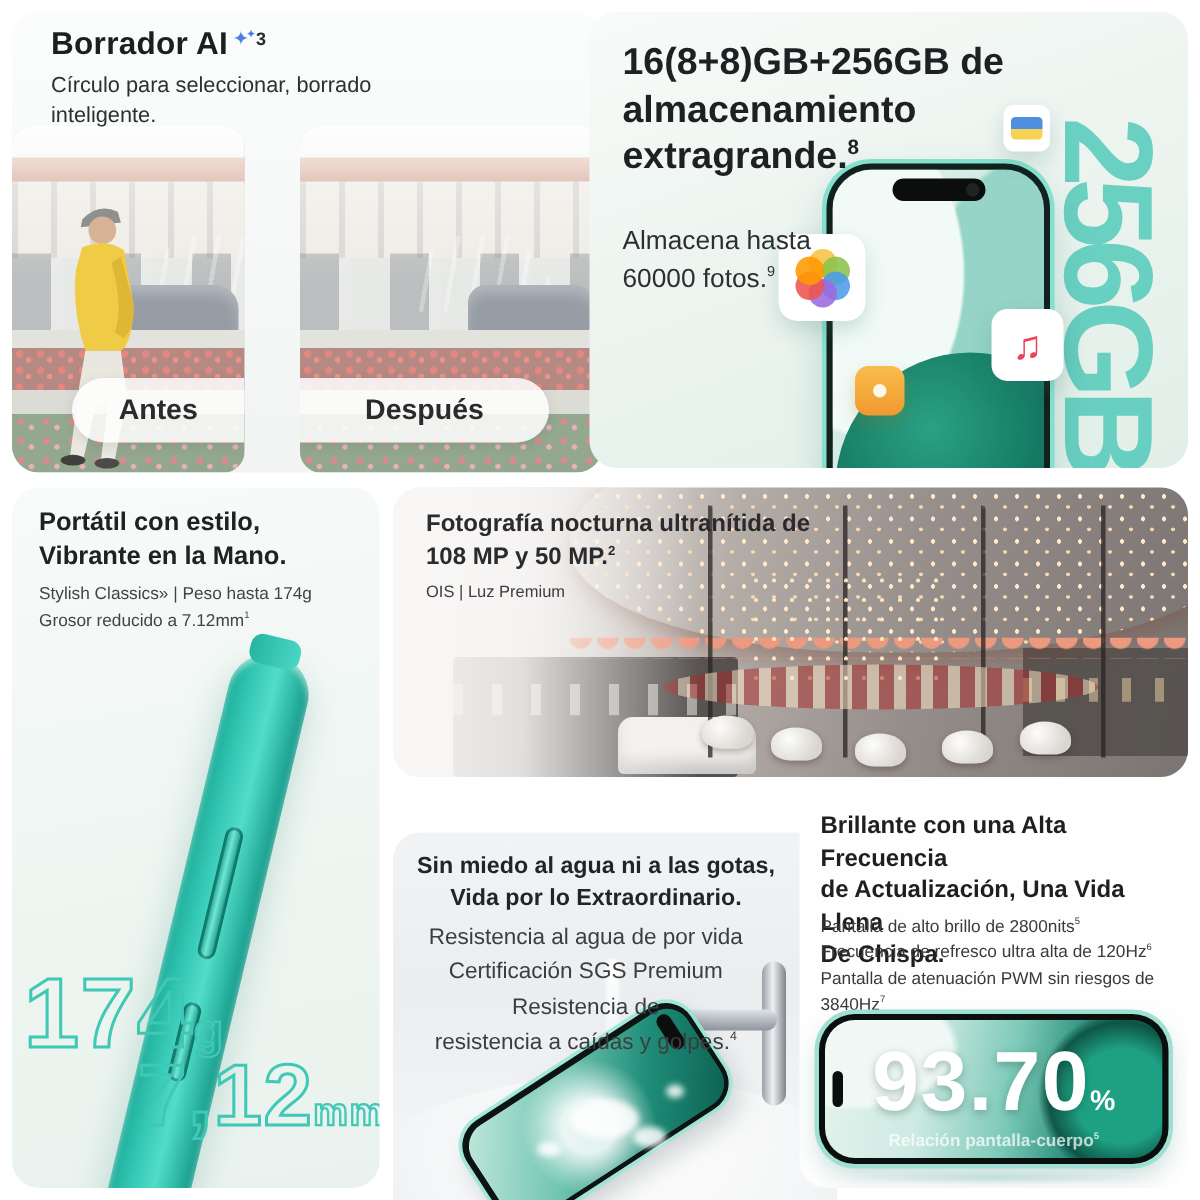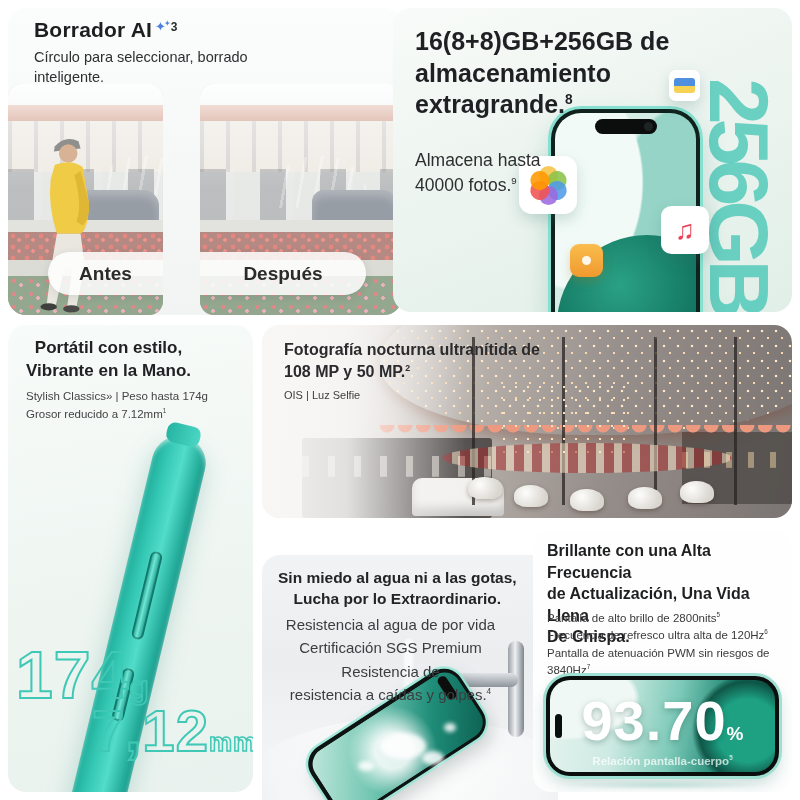--- a/index.html
+++ b/index.html
@@ -75,21 +75,21 @@
   .app.music{left:268px;top:198px;width:48px;height:48px;font-size:27px;color:#ea4459;font-weight:700;}
   .app.files{left:177px;top:236px;width:33px;height:33px;border-radius:9px;
     background:linear-gradient(#f9bd4d,#f0992e);box-shadow:0 5px 10px rgba(160,110,30,.25);}
   .app.files:after{content:"";position:absolute;width:9px;height:9px;border-radius:50%;background:rgba(255,255,255,.9);}
   .app.card{left:276px;top:62px;width:31px;height:31px;}
   .card-inner{width:21px;height:15px;border-radius:3px;overflow:hidden;background:linear-gradient(#4f8fe0 0 55%,#f7d254 55% 100%);}
 
   
   .p-design{left:8px;top:325px;width:245px;height:467px;
     background:linear-gradient(170deg,#f7fbf9 0%,#eef5f1 60%,#e9f2ee 100%);}
-  .p-design .ttl{position:absolute;left:18px;top:12px;font-size:17px;line-height:1.35;font-weight:700;color:#202124;z-index:4;text-align:center;}
+  .p-design .ttl{position:absolute;left:18px;top:12px;font-size:17px;line-height:1.35;font-weight:700;color:#202124;z-index:4;}
   .p-design .sub{position:absolute;left:18px;top:63px;font-size:11.5px;line-height:1.55;color:#434346;z-index:4;}
   .big-outline{position:absolute;font-weight:700;color:transparent;-webkit-text-stroke:2px #3fc8b5;letter-spacing:1px;z-index:3;}
   .weight{left:8px;top:288px;font-size:66px;margin-top:24px;}
   .weight .unit{font-size:32px;-webkit-text-stroke:1.6px #3fc8b5;}
   .thickness{left:84px;top:372px;font-size:58px;}
   .thickness .unit{font-size:26px;-webkit-text-stroke:1.5px #3fc8b5;}
   .side-phone{position:absolute;left:150px;top:112px;width:54px;height:580px;border-radius:27px;
     transform:rotate(13.5deg);transform-origin:50% 0;z-index:2;
     background:linear-gradient(90deg,#1fae9b 0%,#36c9b5 28%,#52dcca 55%,#2bb5a2 82%,#17998a 100%);
     box-shadow:inset 0 3px 4px rgba(255,255,255,.55),0 10px 24px rgba(30,130,115,.25);}
@@ -254,21 +254,21 @@
         <span class="card-inner"></span>
       </div>
 
     <div class="ttl">
       <div>16(8+8)GB+256GB de</div>
       <div>almacenamiento</div>
       <div><span>extragrande.</span><sup>8</sup></div>
     </div>
     <div class="sub">
       <div>Almacena hasta</div>
-      <div><span>40000 fotos.</span><sup>9</sup></div>
+      <div><span>60000 fotos.</span><sup>9</sup></div>
     </div>
   </div>
 
   <div class="panel p-design">
     <div class="ttl">
       <div>Portátil con estilo,</div>
       <div>Vibrante en la Mano.</div>
     </div>
     <div class="sub">
       <div>Stylish Classics» | Peso hasta 174g</div>
@@ -301,39 +301,39 @@
     <div class="horse" style="left:206px;top:152px;"></div>
     <div class="horse" style="left:252px;top:160px;"></div>
     <div class="horse" style="left:308px;top:164px;"></div>
     <div class="horse" style="left:366px;top:162px;"></div>
     <div class="horse" style="left:418px;top:156px;"></div>
     <div class="cam-deco cam-haze"></div>
     <div class="ttl">
       <div>Fotografía nocturna ultranítida de</div>
       <div><span>108 MP y 50 MP.</span><sup>2</sup></div>
     </div>
-    <div class="sub">OIS | Luz Selfie</div>
+    <div class="sub">OIS | Luz Premium</div>
   </div>
 
   <div class="panel p-water">
     <div class="sink"></div>
     <div class="faucet-v"></div>
     <div class="faucet-h"></div>
     <div class="stream"></div>
     <div class="phone-w">
       <div class="screen"></div>
       <div class="isl"></div>
     </div>
     <div class="splash" style="left:118px;top:178px;width:46px;height:26px;"></div>
     <div class="splash" style="left:160px;top:196px;width:22px;height:14px;"></div>
     <div class="splash" style="left:96px;top:206px;width:16px;height:10px;"></div>
     <div class="splash" style="left:182px;top:168px;width:12px;height:9px;"></div>
     <div class="ttl">
       <div>Sin miedo al agua ni a las gotas,</div>
-      <div>Lucha por lo Extraordinario.</div>
+      <div>Vida por lo Extraordinario.</div>
     </div>
     <div class="sub">
       <div>Resistencia al agua de por vida</div>
       <div>Certificación SGS Premium Resistencia de</div>
       <div><span>resistencia a caídas y golpes.</span><sup>4</sup></div>
     </div>
   </div>
 
   <div class="panel p-display">
     <div class="ttl">

